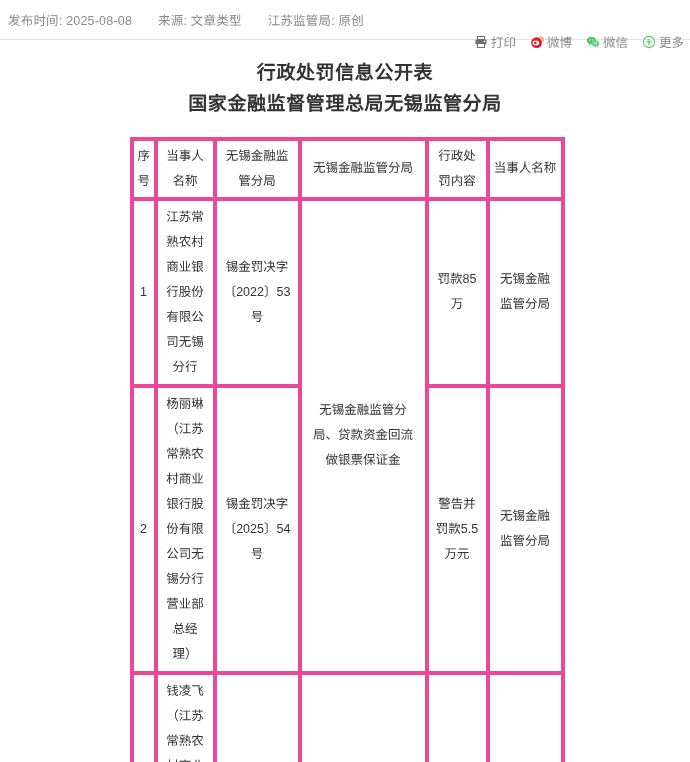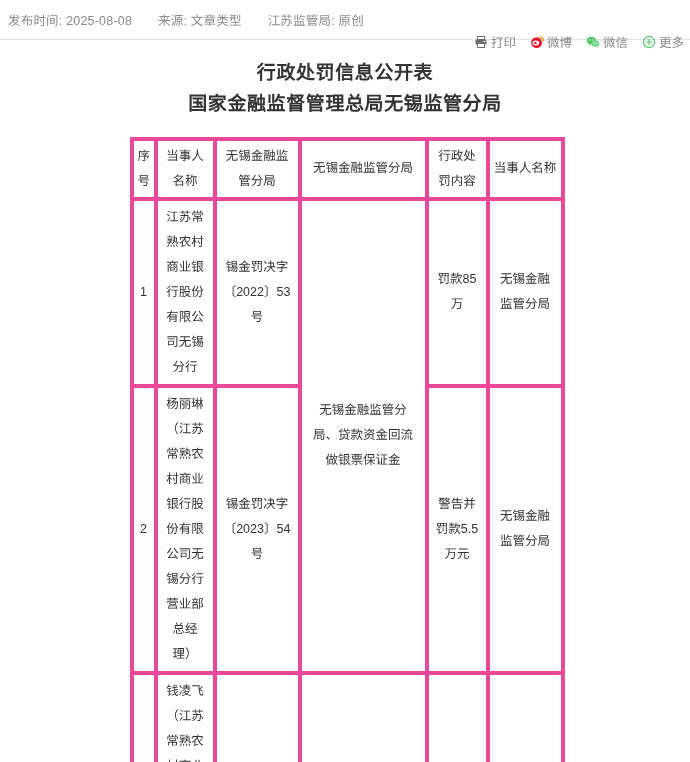--- a/index.html
+++ b/index.html
@@ -211,21 +211,21 @@
         <td class="seq">1</td>
         <td class="narrow-text">江苏常熟农村商业银行股份有限公司无锡分行</td>
         <td>锡金罚决字〔2022〕53号</td>
         <td rowspan="2">无锡金融监管分局、贷款资金回流做银票保证金</td>
         <td class="narrow-text">罚款85万</td>
         <td class="narrow-text">无锡金融监管分局</td>
       </tr>
       <tr class="row2">
         <td class="seq">2</td>
         <td class="narrow-text">杨丽琳（江苏常熟农村商业银行股份有限公司无锡分行营业部总经理）</td>
-        <td>锡金罚决字〔2023〕54号</td>
+        <td>锡金罚决字〔2025〕54号</td>
         <td class="narrow-text">警告并罚款5.5万元</td>
         <td class="narrow-text">无锡金融监管分局</td>
       </tr>
       <tr class="row3">
         <td class="seq">3</td>
         <td class="narrow-text">钱凌飞（江苏常熟农村商业银行股份有限公司无锡分行惠山支行小企业团队负责人）</td>
         <td>锡金罚决字〔2025〕55号</td>
         <td>贷款资金回流做银票保证金</td>
         <td class="narrow-text">警告并罚款5.5万元</td>
         <td class="narrow-text">无锡金融监管分局</td>

